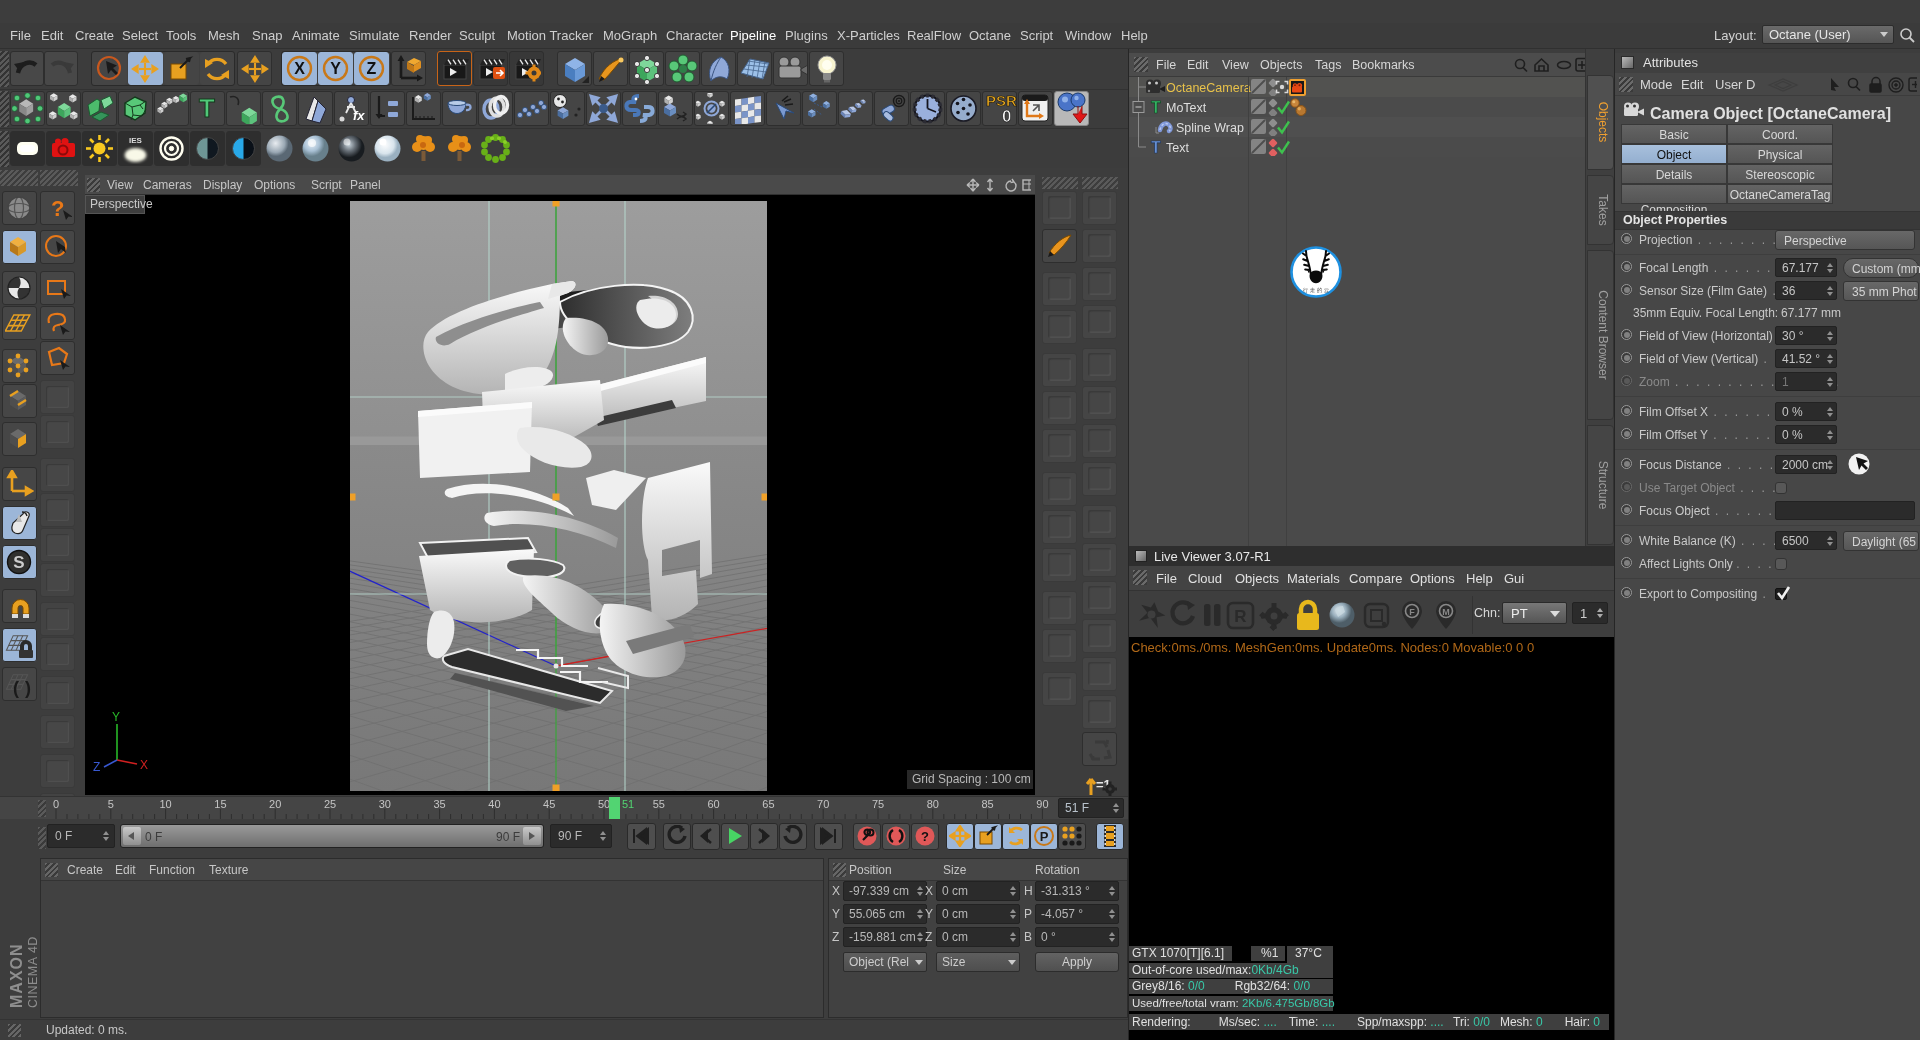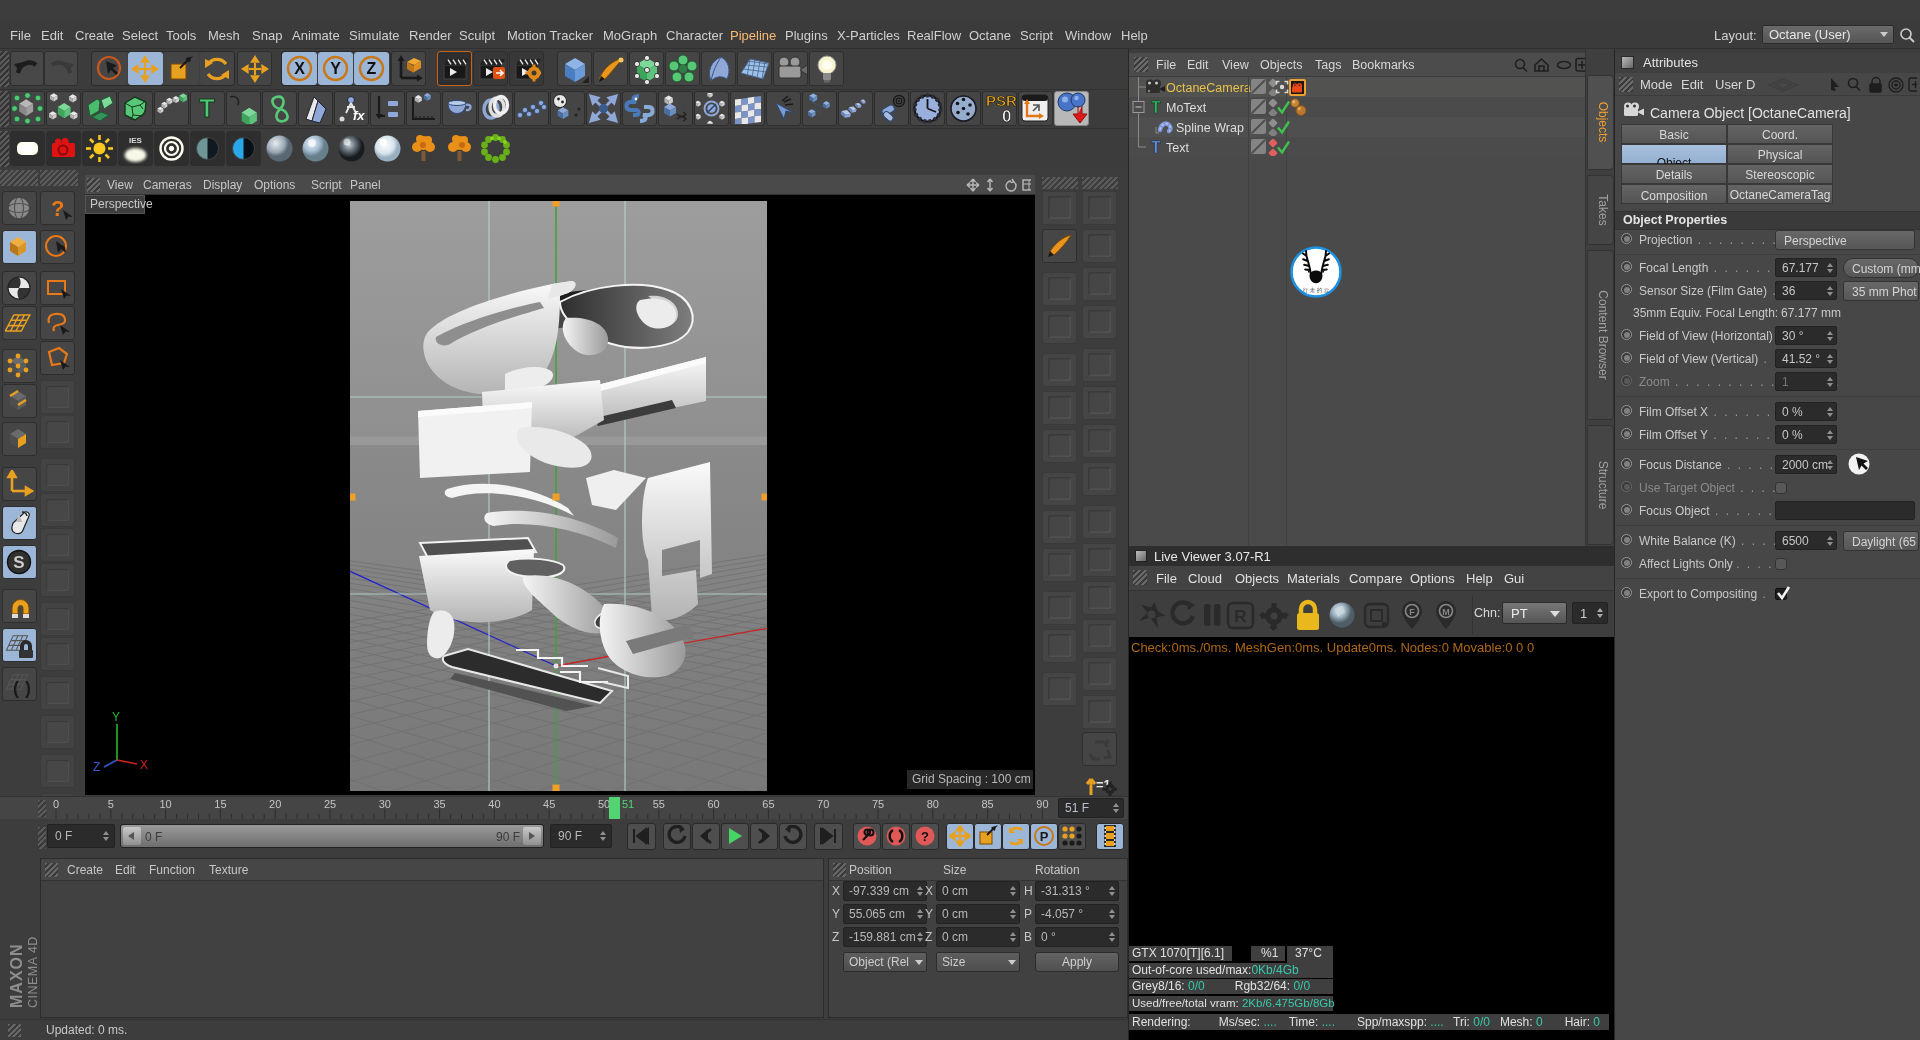--- a/index.html
+++ b/index.html
@@ -14,21 +14,21 @@
 <div class="abs" style="left:166px;top:5px;font-size:13px;color:#cfcfcf;font-weight:normal;white-space:nowrap;">Tools</div>
 <div class="abs" style="left:208px;top:5px;font-size:13px;color:#cfcfcf;font-weight:normal;white-space:nowrap;">Mesh</div>
 <div class="abs" style="left:252px;top:5px;font-size:13px;color:#cfcfcf;font-weight:normal;white-space:nowrap;">Snap</div>
 <div class="abs" style="left:292px;top:5px;font-size:13px;color:#cfcfcf;font-weight:normal;white-space:nowrap;">Animate</div>
 <div class="abs" style="left:349px;top:5px;font-size:13px;color:#cfcfcf;font-weight:normal;white-space:nowrap;">Simulate</div>
 <div class="abs" style="left:409px;top:5px;font-size:13px;color:#cfcfcf;font-weight:normal;white-space:nowrap;">Render</div>
 <div class="abs" style="left:459px;top:5px;font-size:13px;color:#cfcfcf;font-weight:normal;white-space:nowrap;">Sculpt</div>
 <div class="abs" style="left:507px;top:5px;font-size:13px;color:#cfcfcf;font-weight:normal;white-space:nowrap;">Motion Tracker</div>
 <div class="abs" style="left:603px;top:5px;font-size:13px;color:#cfcfcf;font-weight:normal;white-space:nowrap;">MoGraph</div>
 <div class="abs" style="left:666px;top:5px;font-size:13px;color:#cfcfcf;font-weight:normal;white-space:nowrap;">Character</div>
-<div class="abs" style="left:730px;top:5px;font-size:13px;color:#fdba74;font-weight:normal;white-space:nowrap;">Pipeline</div>
+<div class="abs" style="left:730px;top:5px;font-size:13px;color:#ffffff;font-weight:normal;white-space:nowrap;">Pipeline</div>
 <div class="abs" style="left:785px;top:5px;font-size:13px;color:#cfcfcf;font-weight:normal;white-space:nowrap;">Plugins</div>
 <div class="abs" style="left:837px;top:5px;font-size:13px;color:#cfcfcf;font-weight:normal;white-space:nowrap;">X-Particles</div>
 <div class="abs" style="left:907px;top:5px;font-size:13px;color:#cfcfcf;font-weight:normal;white-space:nowrap;">RealFlow</div>
 <div class="abs" style="left:969px;top:5px;font-size:13px;color:#cfcfcf;font-weight:normal;white-space:nowrap;">Octane</div>
 <div class="abs" style="left:1020px;top:5px;font-size:13px;color:#cfcfcf;font-weight:normal;white-space:nowrap;">Script</div>
 <div class="abs" style="left:1065px;top:5px;font-size:13px;color:#cfcfcf;font-weight:normal;white-space:nowrap;">Window</div>
 <div class="abs" style="left:1121px;top:5px;font-size:13px;color:#cfcfcf;font-weight:normal;white-space:nowrap;">Help</div>
 <div class="abs" style="left:1714px;top:5px;font-size:13px;color:#d2d2d2;font-weight:normal;white-space:nowrap;">Layout:</div>
 <div class="abs" style="left:1762px;top:2px;width:132px;height:19px;background:linear-gradient(#6a6a6a,#555);border:1px solid #2c2c2c;border-radius:2px;color:#e6e6e6;font-size:13px;padding:1px 6px">Octane (User)<span style="position:absolute;right:5px;top:6px;width:0;height:0;border-left:4px solid transparent;border-right:4px solid transparent;border-top:5px solid #ccc"></span></div>
 <svg class="abs" style="left:1898px;top:3px" width="18" height="18">
@@ -1724,28 +1724,28 @@
 <svg class="abs" style="left:8px;top:53px" width="22" height="17">
         <g fill="#d8d8d8">
           <circle cx="5" cy="4.5" r="4"></circle>
           <circle cx="12" cy="4.5" r="4"></circle>
           <rect x="1" y="6" width="14" height="8" rx="1.5"></rect>
         </g>
         <path d="M15 9.5 l6 -3 v7 l-6 -3 z" fill="#d8d8d8"></path>
         <circle cx="4.5" cy="4" r="1.5" fill="#333"></circle>
         <circle cx="11.5" cy="4" r="1.5" fill="#333"></circle>
       </svg>
-<div class="abs" style="left:35px;top:56px;font-size:14px;color:#e0e0e0;font-weight:normal;white-space:nowrap;">Camera Object [OctaneCamera]</div>
+<div class="abs" style="left:35px;top:56px;font-size:16px;color:#e0e0e0;font-weight:bold;white-space:nowrap;">Camera Object [OctaneCamera]</div>
 <div class="abs" style="left:6px;top:75px;width:106px;height:20px;background:linear-gradient(#646464,#555555);border:1px solid #383838;color:#d8d8d8;font-size:12px;text-align:center;padding-top:3px">Basic</div>
 <div class="abs" style="left:112px;top:75px;width:106px;height:20px;background:linear-gradient(#646464,#555555);border:1px solid #383838;color:#d8d8d8;font-size:12px;text-align:center;padding-top:3px">Coord.</div>
-<div class="abs" style="left:6px;top:95px;width:106px;height:20px;background:linear-gradient(#a8c0dc,#94afd0);border:1px solid #383838;color:#111;font-size:12px;text-align:center;padding-top:11px">Object</div>
+<div class="abs" style="left:6px;top:95px;width:106px;height:20px;background:linear-gradient(#a8c0dc,#94afd0);border:1px solid #383838;color:#111;font-size:12px;text-align:center;padding-top:3px">Object</div>
 <div class="abs" style="left:112px;top:95px;width:106px;height:20px;background:linear-gradient(#646464,#555555);border:1px solid #383838;color:#d8d8d8;font-size:12px;text-align:center;padding-top:3px">Physical</div>
 <div class="abs" style="left:6px;top:115px;width:106px;height:20px;background:linear-gradient(#646464,#555555);border:1px solid #383838;color:#d8d8d8;font-size:12px;text-align:center;padding-top:3px">Details</div>
 <div class="abs" style="left:112px;top:115px;width:106px;height:20px;background:linear-gradient(#646464,#555555);border:1px solid #383838;color:#d8d8d8;font-size:12px;text-align:center;padding-top:3px">Stereoscopic</div>
-<div class="abs" style="left:6px;top:135px;width:106px;height:20px;background:linear-gradient(#646464,#555555);border:1px solid #383838;color:#d8d8d8;font-size:12px;text-align:center;padding-top:4px">Composition</div>
+<div class="abs" style="left:6px;top:135px;width:106px;height:20px;background:linear-gradient(#646464,#555555);border:1px solid #383838;color:#d8d8d8;font-size:12px;text-align:center;padding-top:18px">Composition</div>
 <div class="abs" style="left:112px;top:135px;width:106px;height:20px;background:linear-gradient(#646464,#555555);border:1px solid #383838;color:#d8d8d8;font-size:12px;text-align:center;padding-top:3px">OctaneCameraTag</div>
 <div class="abs" style="left:0;top:162px;width:306px;height:19px;background:#3a3a3a;border-top:1px solid #333;border-bottom:1px solid #333"></div>
 <div class="abs" style="left:8px;top:164px;font-size:12.5px;color:#e4e4e4;font-weight:bold;white-space:nowrap;">Object Properties</div>
 <div class="abs" style="left:6px;top:184px;width:11px;height:11px;border-radius:7px;border:1.5px solid #9a9a9a;background:#3a3a3a"></div>
 <div class="abs" style="left:8.5px;top:186.5px;width:6px;height:6px;border-radius:3px;background:#808080"></div>
 <div class="abs" style="left:24px;top:184px;font-size:12px;color:#c9c9c9;font-weight:normal;white-space:nowrap;">Projection<span style="letter-spacing:2px;color:#9a9a9a"> . . . . . . . . . . . . . </span></div>
 <div class="abs" style="left:160px;top:181px;width:140px;height:20px;background:linear-gradient(#686868,#565656);border:1px solid #333;border-radius:3px;color:#d4d4d4;font-size:12px;padding:3px 0 0 8px;white-space:nowrap">Perspective</div>
 <div class="abs" style="left:0;top:205px;width:306px;height:1px;background:#3e3e3e"></div>
 <div class="abs" style="left:6px;top:212px;width:11px;height:11px;border-radius:7px;border:1.5px solid #9a9a9a;background:#3a3a3a"></div>
 <div class="abs" style="left:8.5px;top:214.5px;width:6px;height:6px;border-radius:3px;background:#808080"></div>

